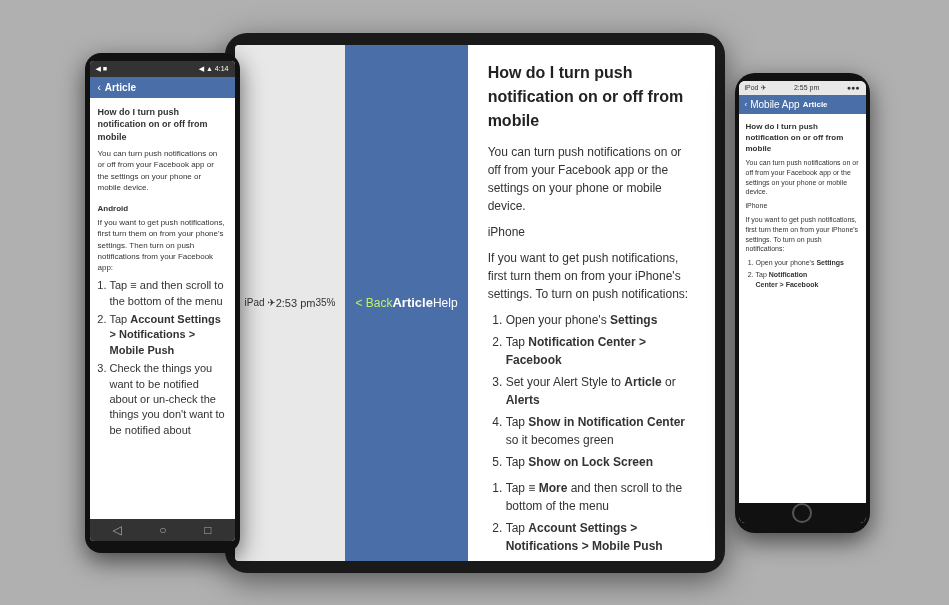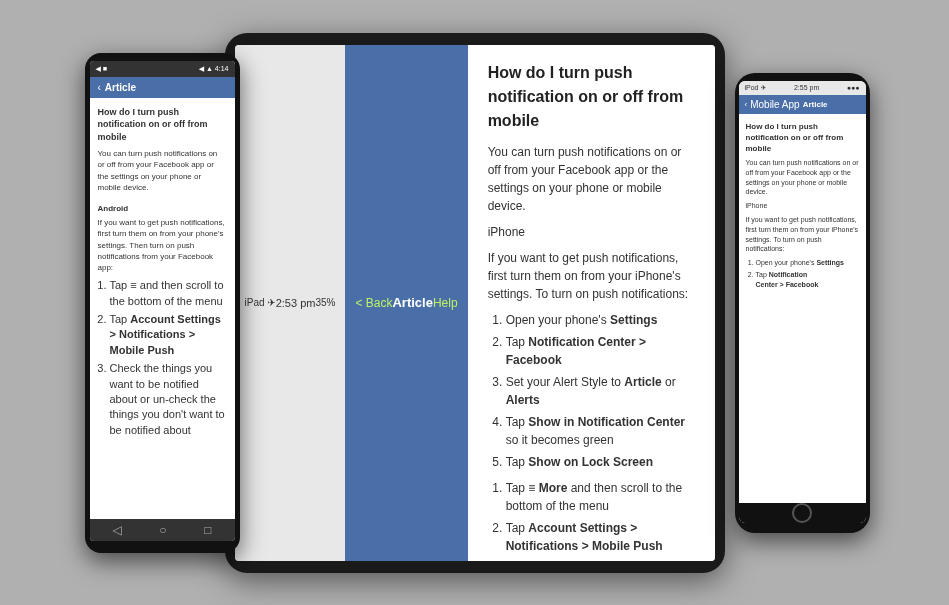--- a/index.html
+++ b/index.html
@@ -80,21 +80,21 @@
       gap: 3px;
     }
 
     .tablet-navbar .nav-title {
       color: white;
       font-size: 13px;
       font-weight: bold;
     }
 
     .tablet-navbar .help-btn {
-      color: #bef264;
+      color: #ffffff;
       font-size: 12px;
     }
 
     .tablet-content {
       flex: 1;
       background: white;
       padding: 16px 20px;
       overflow: hidden;
       font-size: 12px;
       line-height: 1.5;

